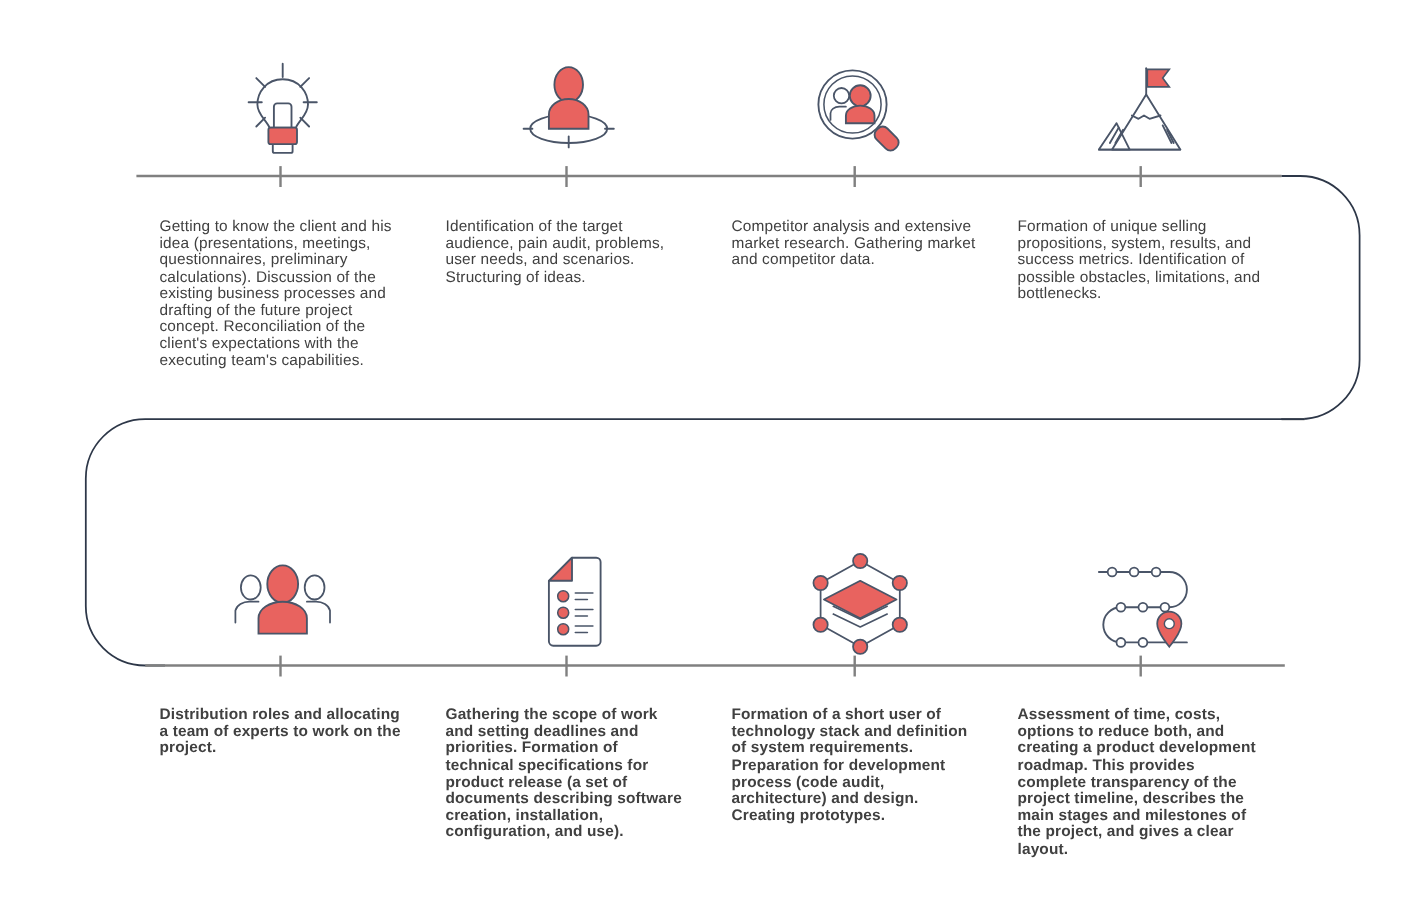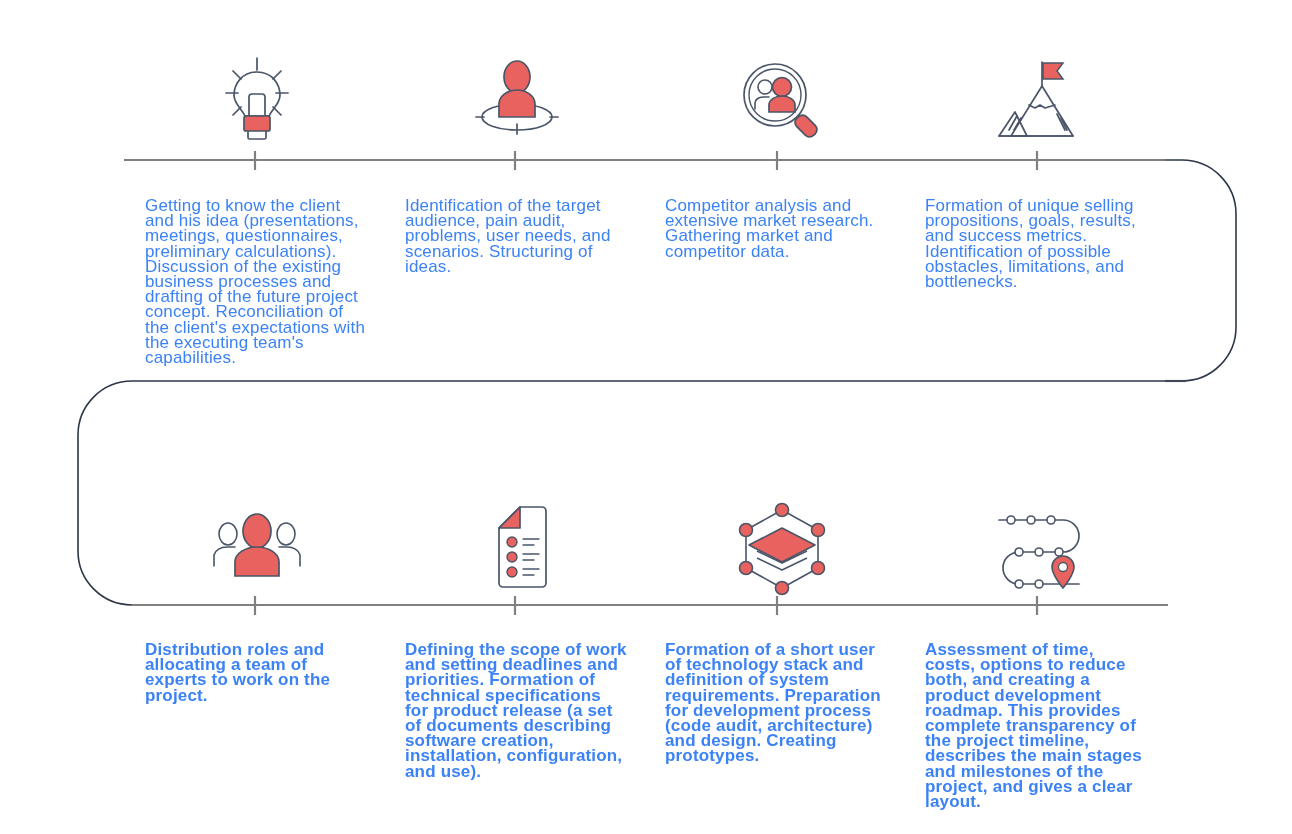--- a/index.html
+++ b/index.html
@@ -35,23 +35,23 @@
     position: absolute;
     width: 110px;
     height: 100px;
     left: 0;
     top: 0;
   }
   .step-icon svg { display: block; }
   .step-desc {
     position: absolute;
     width: 222px;
-    font-size: 17px;
+    font-size: 14px;
     line-height: 15.2px;
-    color: #3b82f6;
+    color: #404040;
     letter-spacing: 0.01em;
     white-space: pre-line;
   }
   
   .row1 .step-icon { top: 52px; }
   .row1 .step-desc { top: 198px; }
   
   .row2 .step-icon { top: 498px; }
   .row2 .step-desc { top: 642px; font-weight: bold; }
 
@@ -161,21 +161,21 @@
           <path d="M42 53 L48 56 L53 53 L58 56 L68 53"></path>
           <path d="M30 64 L22 78"></path>
           <path d="M34 66 L27 78"></path>
           <path d="M70 62 L78 78"></path>
           <path d="M74 66 L80 78"></path>
           <line x1="55" y1="34" x2="55" y2="10"></line>
         </g>
         <path d="M56 11 L76 11 L70 19 L76 27 L56 27 Z" fill="#e8635f" stroke="#4a5568" stroke-width="1.5"></path>
       </svg>
     </div>
-    <div class="step-desc">Formation of unique selling propositions, goals, results, and success metrics. Identification of possible obstacles, limitations, and bottlenecks.</div>
+    <div class="step-desc">Formation of unique selling propositions, system, results, and success metrics. Identification of possible obstacles, limitations, and bottlenecks.</div>
   </div>
 
   <div class="step row2 s1">
     <div class="step-icon">
       <svg viewBox="0 0 110 100" width="110" height="100" xmlns="http://www.w3.org/2000/svg">
         <g stroke="#4a5568" stroke-width="1.6" fill="#ffffff" stroke-linecap="round" stroke-linejoin="round">
           <ellipse cx="26" cy="36" rx="9" ry="11"></ellipse>
           <path d="M12 68 L12 57 a13 10 0 0 1 13 -8 h8"></path>
           <ellipse cx="84" cy="36" rx="9" ry="11"></ellipse>
           <path d="M98 68 L98 57 a13 10 0 0 0 -13 -8 h-8"></path>
@@ -198,21 +198,21 @@
         <g stroke="#4a5568" stroke-width="1.4" stroke-linecap="round">
           <line x1="61" y1="41" x2="77" y2="41"></line>
           <line x1="61" y1="47" x2="72" y2="47"></line>
           <line x1="61" y1="56" x2="77" y2="56"></line>
           <line x1="61" y1="62" x2="72" y2="62"></line>
           <line x1="61" y1="71" x2="77" y2="71"></line>
           <line x1="61" y1="77" x2="72" y2="77"></line>
         </g>
       </svg>
     </div>
-    <div class="step-desc">Defining the scope of work and setting deadlines and priorities. Formation of technical specifications for product release (a set of documents describing software creation, installation, configuration, and use).</div>
+    <div class="step-desc">Gathering the scope of work and setting deadlines and priorities. Formation of technical specifications for product release (a set of documents describing software creation, installation, configuration, and use).</div>
   </div>
 
   <div class="step row2 s3">
     <div class="step-icon">
       <svg viewBox="0 0 110 100" width="110" height="100" xmlns="http://www.w3.org/2000/svg">
         <g stroke="#4a5568" stroke-width="1.6" fill="none" stroke-linejoin="round">
           <path d="M55 12 L91 32 L91 70 L55 90 L19 70 L19 32 Z"></path>
         </g>
         <g stroke="#4a5568" stroke-width="1.5" fill="none" stroke-linejoin="round">
           <path d="M30 60 L55 72 L80 60"></path>

